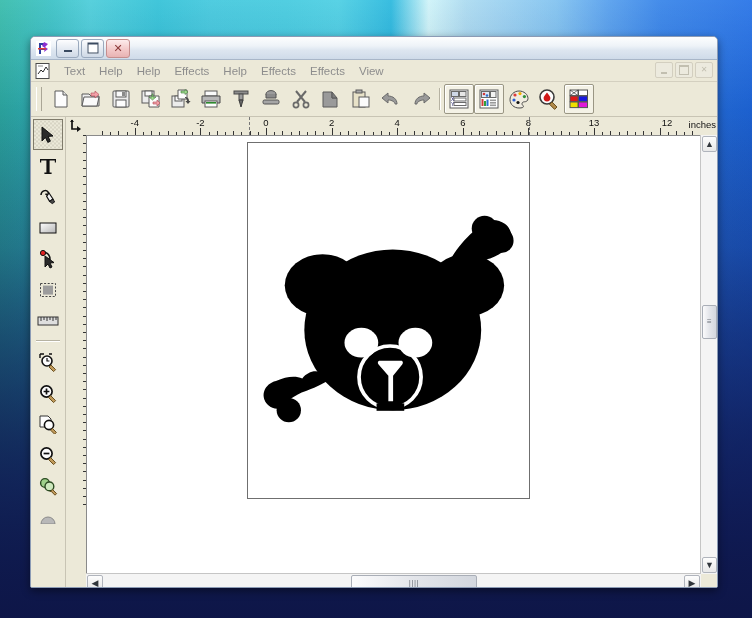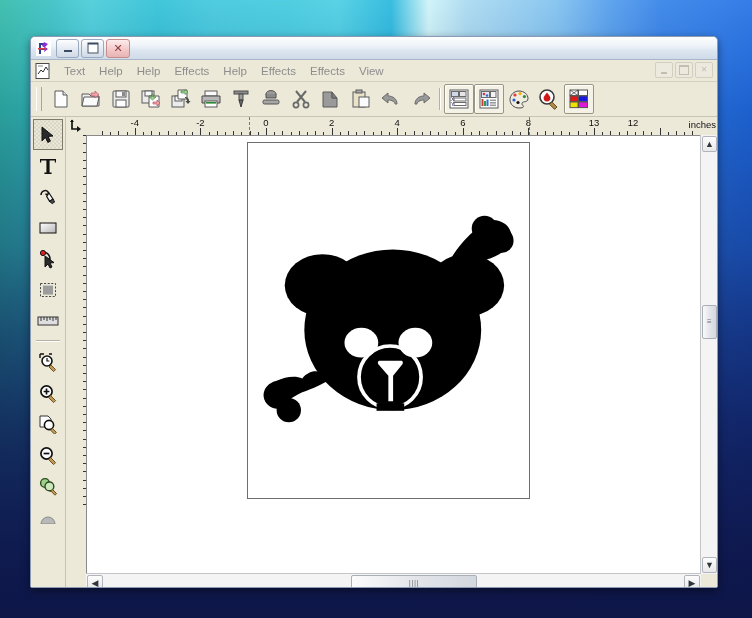--- a/index.html
+++ b/index.html
@@ -541,21 +541,21 @@
               <div class="tick major" style="left: 508px;"></div>
               <div class="rlabel" style="left: 508px;">13</div>
               <div class="tick minor" style="left: 516.2px; height: 3px;"></div>
               <div class="tick minor" style="left: 524.4px;"></div>
               <div class="tick minor" style="left: 532.6px; height: 3px;"></div>
               <div class="tick minor" style="left: 540.8px;"></div>
               <div class="tick minor" style="left: 549px; height: 3px;"></div>
               <div class="tick minor" style="left: 557.2px;"></div>
               <div class="tick minor" style="left: 565.4px; height: 3px;"></div>
               <div class="tick major" style="left: 573.6px;"></div>
-              <div class="rlabel" style="left: 547px;">12</div>
+              <div class="rlabel" style="left: 581px;">12</div>
               <div class="tick minor" style="left: 581.8px; height: 3px;"></div>
               <div class="tick minor" style="left: 590px;"></div>
               <div class="tick minor" style="left: 598.2px; height: 3px;"></div>
               <div class="tick minor" style="left: 606.4px;"></div>
             </div>
           <div class="dashline" style="left:163px;"></div>
           <div class="dashline" style="left:443px;"></div>
           <div class="rlabel" style="right:1px;left:auto;transform:none;top:2px;">inches</div>
         </div>
 

